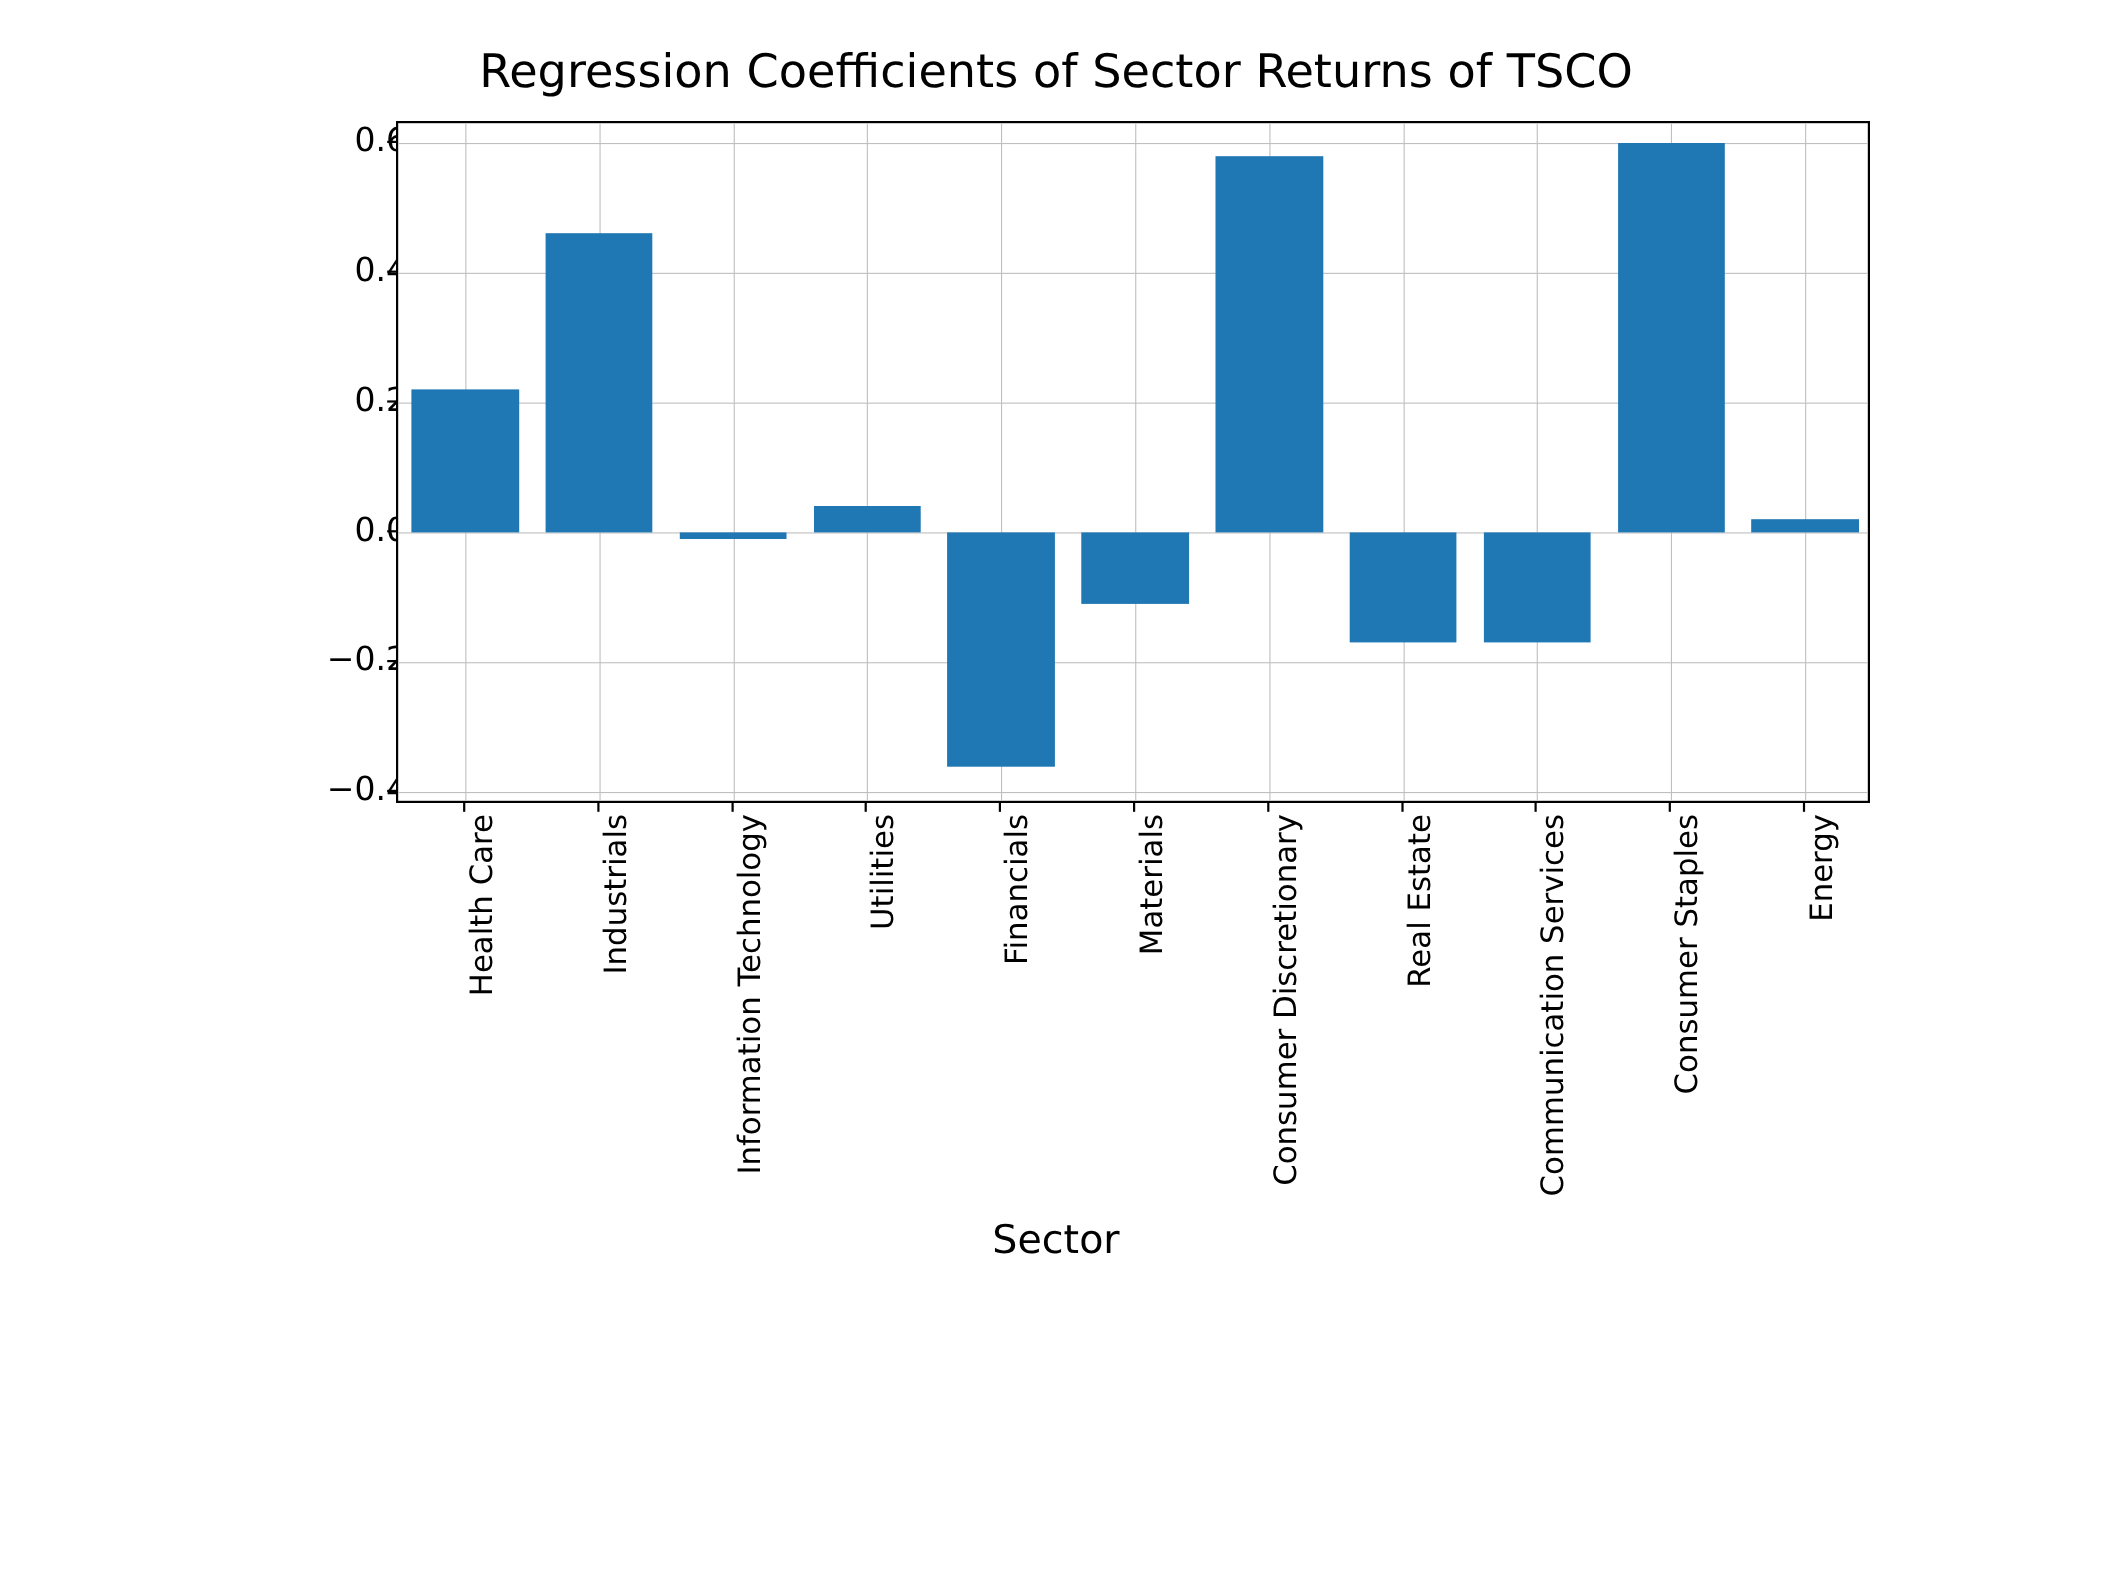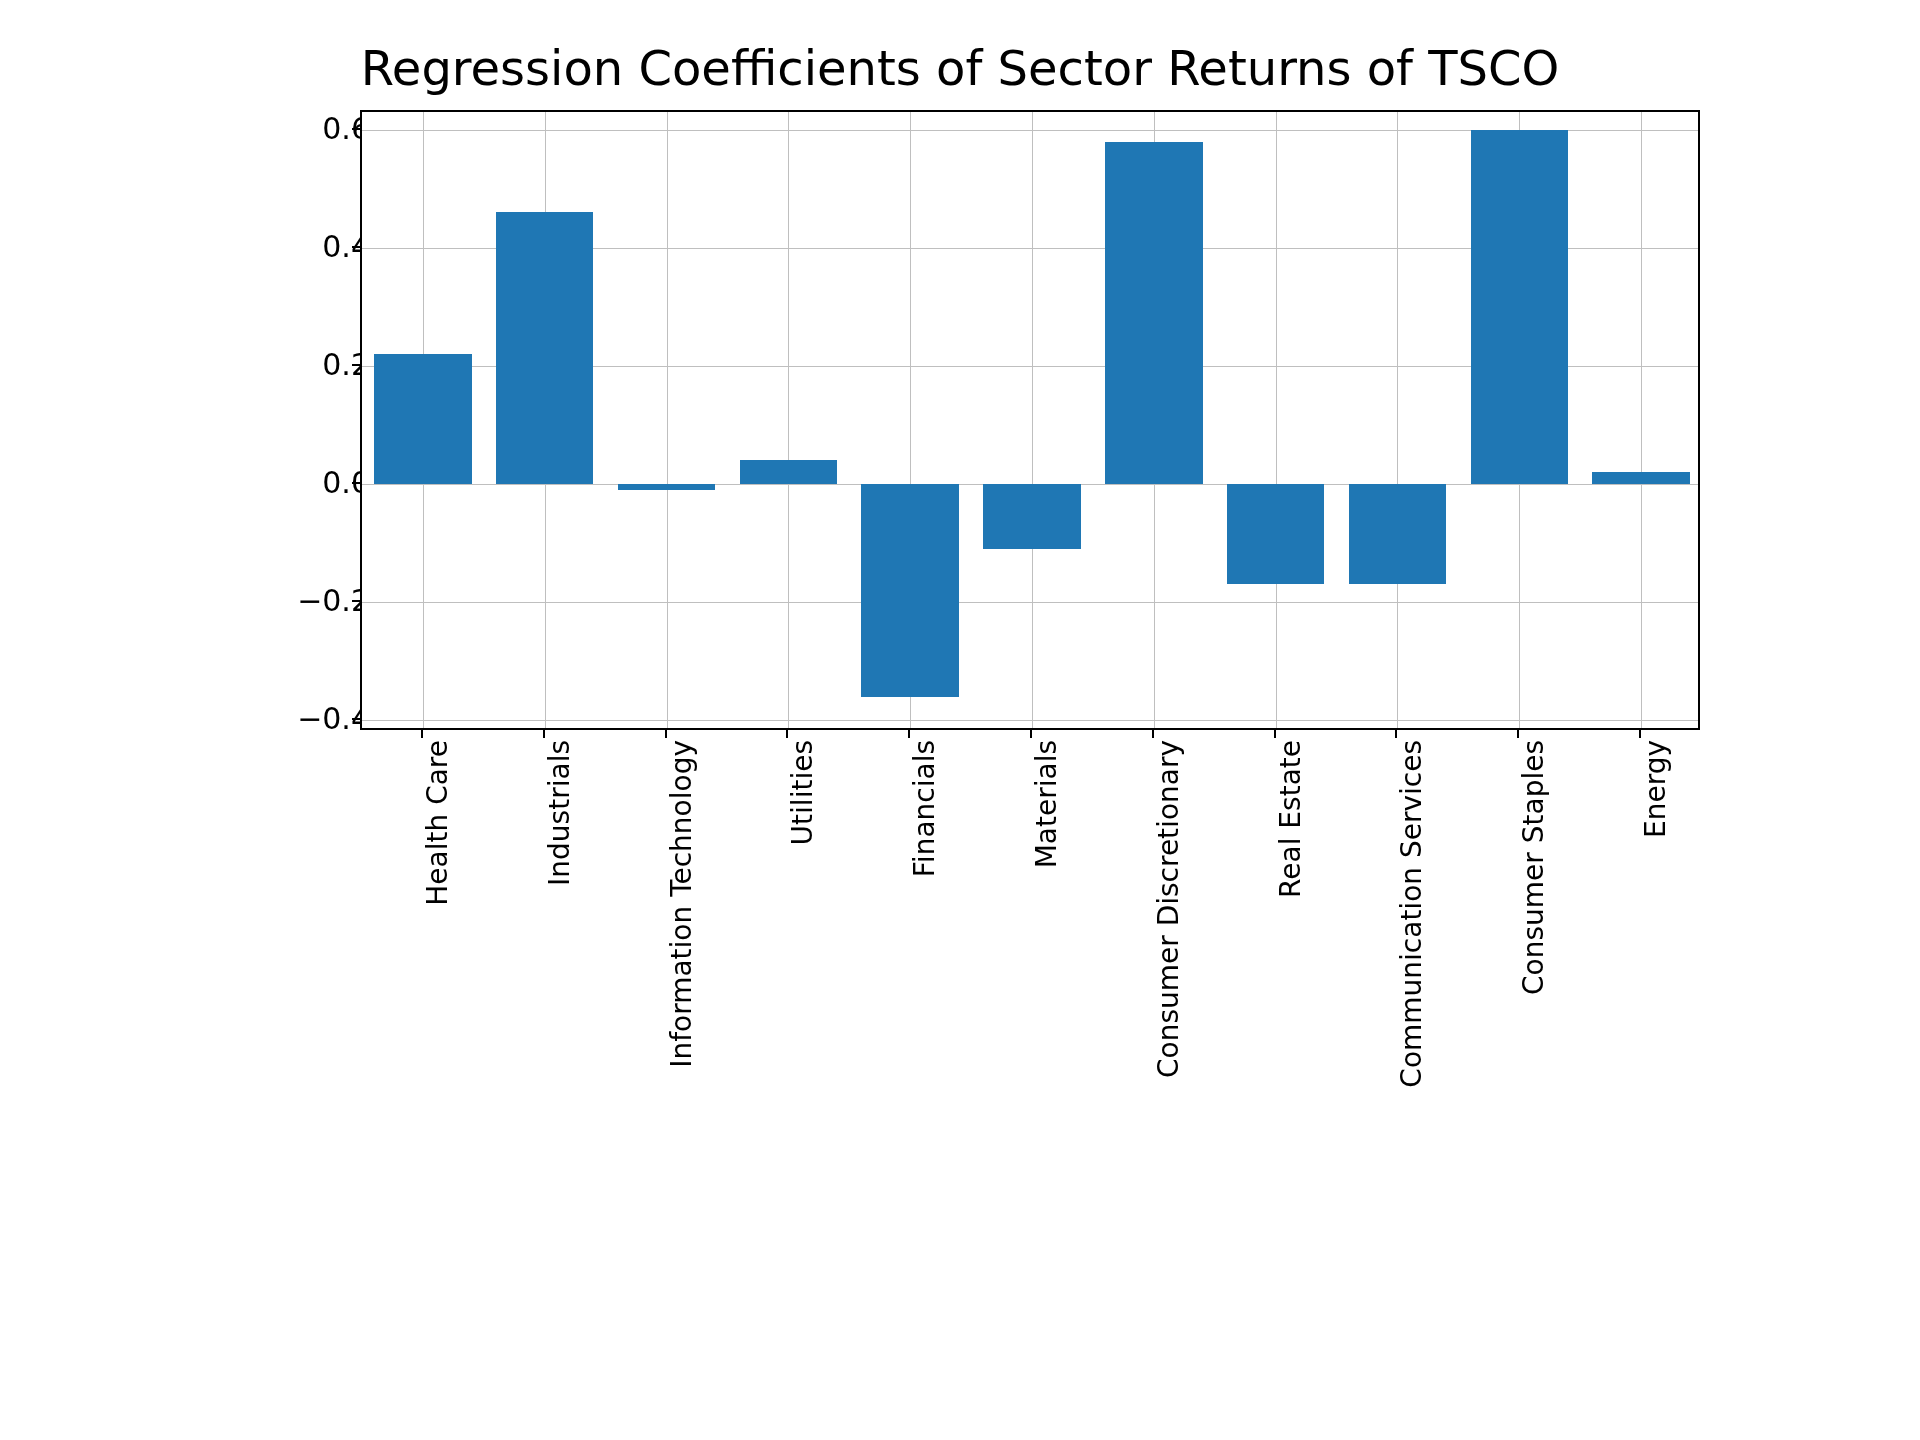--- a/index.html
+++ b/index.html
@@ -24,21 +24,21 @@
     width: 1560px;
     height: 1240px;
     margin-top: 40px;
   }
   .title {
     position: absolute;
     top: 0;
     left: 0;
     width: 100%;
     text-align: center;
-    font-size: 48px;
+    font-size: 42px;
     font-weight: 400;
   }
   
   .plot-area {
     position: absolute;
     left: 180px;
     top: 70px;
     width: 1340px;
     height: 620px;
     border: 2.5px solid #000;
@@ -196,15 +196,16 @@
         <div class="xtick-mark" style="left: 606.364px; top: 690px;"></div>
         <div class="xtick-mark" style="left: 728.182px; top: 690px;"></div>
         <div class="xtick-mark" style="left: 850px; top: 690px;"></div>
         <div class="xtick-mark" style="left: 971.818px; top: 690px;"></div>
         <div class="xtick-mark" style="left: 1093.64px; top: 690px;"></div>
         <div class="xtick-mark" style="left: 1215.45px; top: 690px;"></div>
         <div class="xtick-mark" style="left: 1337.27px; top: 690px;"></div>
         <div class="xtick-mark" style="left: 1459.09px; top: 690px;"></div>
       </div>
 
+    <div class="xlabel" style="top: 1067.28px;">Sector</div>
 
   </div>
 </div>
 
 </body></html>

